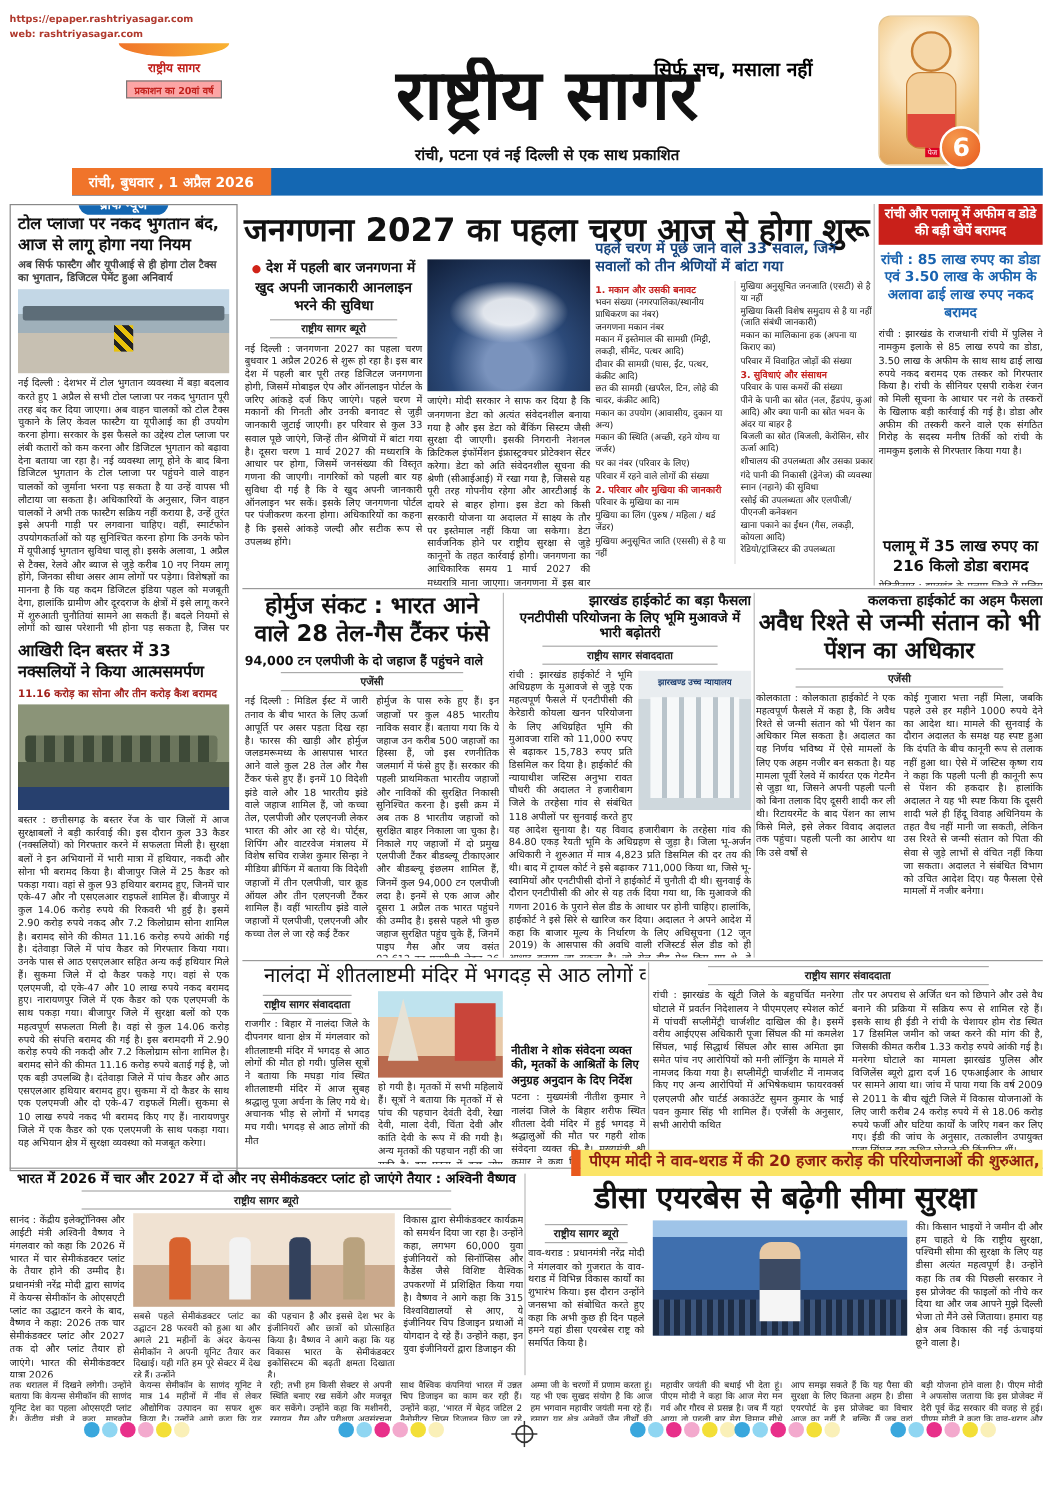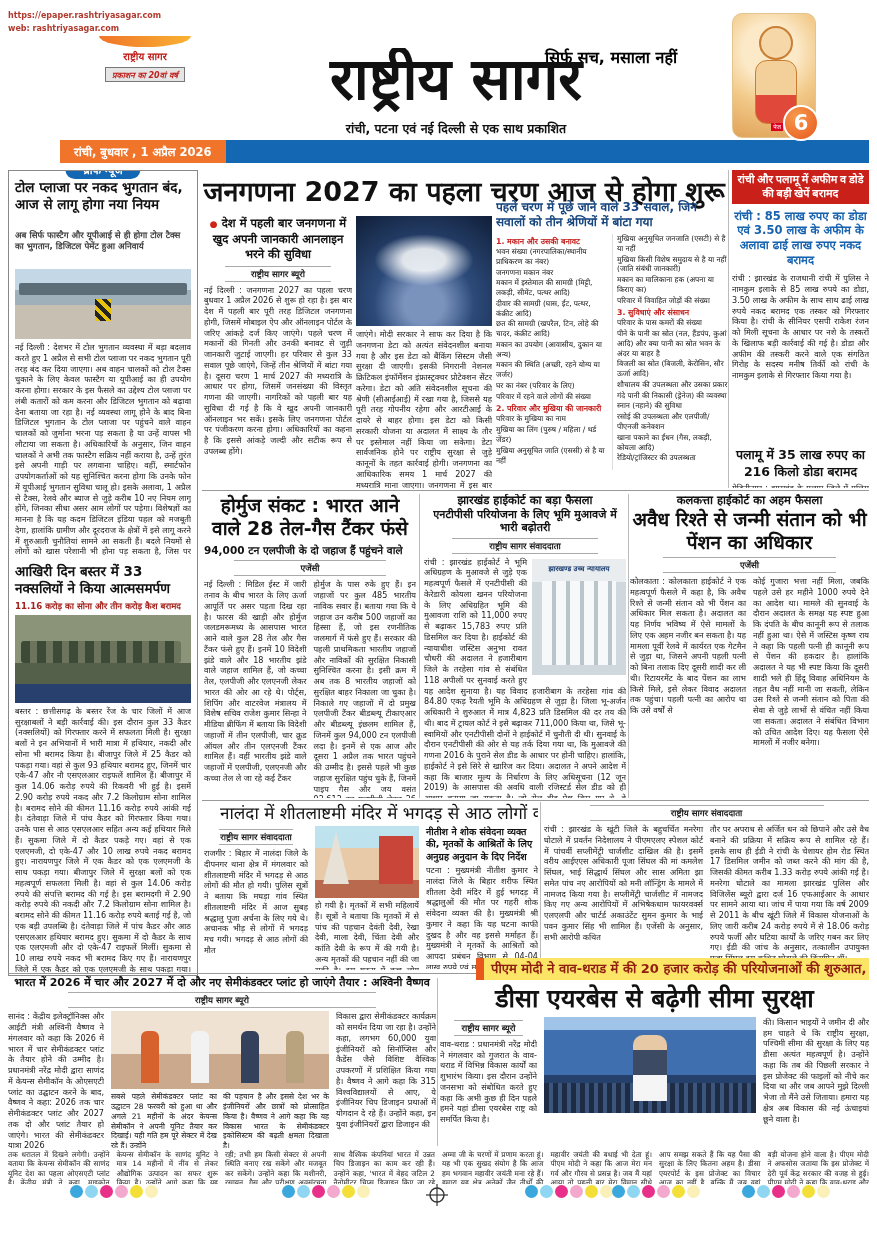--- a/index.html
+++ b/index.html
@@ -9,47 +9,47 @@
   *{margin:0;padding:0;box-sizing:border-box;}
   body{background:#d8d8d8;font-family:"DejaVu Sans","Liberation Sans",sans-serif;}
   .page{position:relative;width:877px;height:1241px;background:#fff;margin:0 auto;overflow:hidden;color:#111;}
   .abs{position:absolute;}
   
   .urls{left:8px;top:10px;font-size:8px;color:#b03a2e;line-height:1.6;font-weight:bold;}
   .logo{left:86px;top:34px;width:118px;text-align:center;}
   .logo-num{font-size:68px;font-weight:bold;color:#23538f;line-height:.92;letter-spacing:-3px;}
   .logo-swoosh{width:92px;height:11px;margin:2px auto 0;background:linear-gradient(90deg,#f0742a,#f9b233);border-radius:0 0 50% 50%/0 0 100% 100%;}
   .logo-name{font-size:10px;font-weight:bold;color:#c0211c;margin-top:2px;}
-  .logo-badge{display:inline-block;font-size:8px;font-weight:bold;color:#c0211c;border:1px solid #777;padding:1px 6px;margin-top:4px;background:#e5e5e5;font-style:italic;}
+  .logo-badge{display:inline-block;font-size:8px;font-weight:bold;color:#c0211c;border:1px solid #777;padding:1px 6px;margin-top:4px;background:#fca5a5;}
   .tagline{left:545px;top:46px;font-size:16px;font-weight:bold;color:#000;}
   .ptitle{left:192px;top:48px;width:528px;text-align:center;font-size:58px;font-weight:bold;line-height:1.1;white-space:nowrap;overflow:hidden;}
   .psub{left:192px;top:120px;width:528px;text-align:center;font-size:12.5px;font-weight:bold;}
   .hanuman{left:732px;top:13px;width:84px;height:125px;border-radius:10px;background:radial-gradient(circle at 45% 30%,#fbe9c8 0 28%,#f2c988 55%,#de9f55 100%);overflow:visible;border:1px solid #e3c48f;}
   .hanuman:before{content:"";position:absolute;left:26px;top:12px;width:30px;height:30px;border-radius:50%;background:#f6d7a8;border:2px solid #c87f33;}
   .hanuman:after{content:"";position:absolute;left:22px;top:46px;width:40px;height:62px;border-radius:12px;background:linear-gradient(#f3cf9a 0 55%,#e0483a 55% 100%);border:1px solid #c87f33;}
   .page-badge{position:absolute;right:-4px;bottom:-4px;width:36px;height:36px;border-radius:50%;background:radial-gradient(circle at 35% 30%,#f69a4e,#e8581c);color:#fff;font-size:21px;font-weight:bold;display:flex;align-items:center;justify-content:center;border:2px solid #fff;z-index:3;}
   .page-badge-label{position:absolute;right:32px;bottom:6px;background:#d02;color:#fff;font-size:6px;padding:0 2px;z-index:3;}
   .infobar{left:60px;top:140px;width:809px;height:23px;background:var(--accent_blue);display:flex;align-items:stretch;overflow:hidden;}
   .date-box{background:var(--accent_orange);color:#fff;font-weight:bold;font-size:11.5px;display:flex;align-items:center;padding:0 14px;white-space:nowrap;}
   .info-items{display:flex;align-items:center;color:#fff;font-size:10px;margin-left:6px;white-space:nowrap;overflow:hidden;}
   .info-items .list-item{padding:0 7px;border-right:1px solid rgba(255,255,255,.55);}
   .info-items .list-item:last-child{border-right:none;}
   
   .byline{display:block;text-align:center;font-weight:bold;font-size:8.6px;color:#222;border-top:1px solid #aaa;border-bottom:1px solid #aaa;width:72%;margin:3px auto;padding:1px 0;}
   .bodytxt{font-size:8.1px;line-height:1.33;text-align:justify;color:#1a1a1a;}
   .tworow{display:flex;gap:7px;}
   .tcol{flex:1;min-width:0;}
   .vr{width:1px;background:#bbb;}
   .hr{height:1px;background:#999;}
-  .kick{font-size:11.5px;font-weight:bold;text-align:center;line-height:1.2;}
+  .kick{font-size:11.5px;font-weight:bold;text-align:right;line-height:1.2;}
   
   .brief{left:8px;top:170px;width:190px;height:806px;border:1px solid #888;padding:8px 6px 4px;overflow:hidden;}
   .brief-pill{position:absolute;top:-11px;left:50%;transform:translateX(-50%);background:var(--accent_blue);color:#fff;font-size:11px;font-weight:bold;padding:2px 18px;border-radius:12px;white-space:nowrap;}
   .bhead{font-size:13.5px;font-weight:bold;line-height:1.25;}
-  .bsub{font-size:8.6px;font-weight:bold;color:#444;margin:17px 0;line-height:1.3;} 
+  .bsub{font-size:8.6px;font-weight:bold;color:#444;margin:3px 0;line-height:1.3;} 
   .bsub-red{font-size:8.6px;font-weight:bold;color:#a3221c;margin:3px 0;}
   .toll-photo{height:70px;margin:3px 0;background:linear-gradient(#c3d7e6 0 30%,#9fb0ba 30% 52%,#c7c0b2 52% 100%);position:relative;overflow:hidden;}
   .toll-photo:before{content:"";position:absolute;left:4px;right:4px;top:14px;height:12px;background:#5d6d78;border-radius:2px;}
   .toll-photo:after{content:"";position:absolute;left:50%;top:30px;width:16px;height:22px;transform:translateX(-50%);background:repeating-linear-gradient(45deg,#e8c10a 0 4px,#222 4px 8px);}
   .bastar-photo{height:88px;margin:3px 0;background:linear-gradient(#8b9478 0 55%,#55604a 55% 78%,#27406e 78% 100%);position:relative;overflow:hidden;}
   .bastar-photo:before{content:"";position:absolute;left:6px;top:26px;width:160px;height:22px;background:repeating-linear-gradient(90deg,#3e4a38 0 9px,#6b755c 9px 16px);border-radius:3px;}
   .clip{overflow:hidden;}
   
   .main-headline{left:200px;top:172px;width:528px;text-align:center;font-size:27px;font-weight:bold;white-space:nowrap;overflow:hidden;}
   .bullet-head{font-size:11.5px;font-weight:bold;line-height:1.35;text-align:center;color:#111;}
@@ -246,21 +246,21 @@
     <div class="h15">नालंदा में शीतलाष्टमी मंदिर में भगदड़ से आठ लोगों की मौत</div>
     <div class="tworow" style="margin-top:2px;">
       <div style="width:104px;">
         <span class="byline">राष्ट्रीय सागर संवाददाता</span>
         <div class="bodytxt clip" style="height:128px;">राजगीर : बिहार में नालंदा जिले के दीपनगर थाना क्षेत्र में मंगलवार को शीतलाष्टमी मंदिर में भगदड़ से आठ लोगों की मौत हो गयी। पुलिस सूत्रों ने बताया कि मघड़ा गांव स्थित शीतलाष्टमी मंदिर में आज सुबह श्रद्धालु पूजा अर्चना के लिए गये थे। अचानक भीड़ से लोगों में भगदड़ मच गयी। भगदड़ से आठ लोगों की मौत</div>
       </div>
       <div style="width:104px;" class="photo-col">
         <div class="temple-photo"></div>
         <div class="bodytxt clip" style="height:72px;">हो गयी है। मृतकों में सभी महिलायें हैं। सूत्रों ने बताया कि मृतकों में से पांच की पहचान देवंती देवी, रेखा देवी, माला देवी, चिंता देवी और कांति देवी के रूप में की गयी है। अन्य मृतकों की पहचान नहीं की जा सकी है। इस घटना में कुछ लोग घायल हो गये हैं। घटना की जानकारी मिलने पर पुलिस और प्रशासन के वरीय अधिकारी मौके पर पहुंचकर कैंप कर रहे हैं।</div>
       </div>
-      <div style="flex:1;">
+      <div style="flex:1;margin-top:44px;">
         <div class="n-sub">नीतीश ने शोक संवेदना व्यक्त की, मृतकों के आश्रितों के लिए अनुग्रह अनुदान के दिए निर्देश</div>
         <div class="bodytxt clip" style="height:104px;">पटना : मुख्यमंत्री नीतीश कुमार ने नालंदा जिले के बिहार शरीफ स्थित शीतला देवी मंदिर में हुई भगदड़ में श्रद्धालुओं की मौत पर गहरी शोक संवेदना व्यक्त की है। मुख्यमंत्री श्री कुमार ने कहा कि यह घटना काफी दुखद है और वह इससे मर्माहत हैं। मुख्यमंत्री ने मृतकों के आश्रितों को आपदा प्रबंधन विभाग से 04-04 लाख रुपये एवं मुख्यमंत्री राहत कोष से 02-02 लाख रुपये (कुल 06 लाख रुपये) अनुग्रह अनुदान देने के निर्देश दिए हैं।</div>
       </div>
     </div>
   </div>
   <div class="abs mnrega">
     <span class="byline">राष्ट्रीय सागर संवाददाता</span>
     <div class="tworow">
       <div class="tcol bodytxt">रांची : झारखंड के खूंटी जिले के बहुचर्चित मनरेगा घोटाले में प्रवर्तन निदेशालय ने पीएमएलए स्पेशल कोर्ट में पांचवीं सप्लीमेंट्री चार्जशीट दाखिल की है। इसमें वरीय आईएएस अधिकारी पूजा सिंघल की मां कमलेश सिंघल, भाई सिद्धार्थ सिंघल और सास अमिता झा समेत पांच नए आरोपियों को मनी लॉन्ड्रिंग के मामले में नामजद किया गया है। सप्लीमेंट्री चार्जशीट में नामजद किए गए अन्य आरोपियों में अभिषेकधाम फायरवर्क्स एलएलपी और चार्टर्ड अकाउंटेंट सुमन कुमार के भाई पवन कुमार सिंह भी शामिल हैं। एजेंसी के अनुसार, सभी आरोपी कथित</div>
       <div class="tcol bodytxt">तौर पर अपराध से अर्जित धन को छिपाने और उसे वैध बनाने की प्रक्रिया में सक्रिय रूप से शामिल रहे हैं। इसके साथ ही ईडी ने रांची के चेशायर होम रोड स्थित 17 डिसमिल जमीन को जब्त करने की मांग की है, जिसकी कीमत करीब 1.33 करोड़ रुपये आंकी गई है। मनरेगा घोटाले का मामला झारखंड पुलिस और विजिलेंस ब्यूरो द्वारा दर्ज 16 एफआईआर के आधार पर सामने आया था। जांच में पाया गया कि वर्ष 2009 से 2011 के बीच खूंटी जिले में विकास योजनाओं के लिए जारी करीब 24 करोड़ रुपये में से 18.06 करोड़ रुपये फर्जी और घटिया कार्यों के जरिए गबन कर लिए गए। ईडी की जांच के अनुसार, तत्कालीन उपायुक्त पूजा सिंघल इस कथित घोटाले की किंगपिन थीं।</div>

